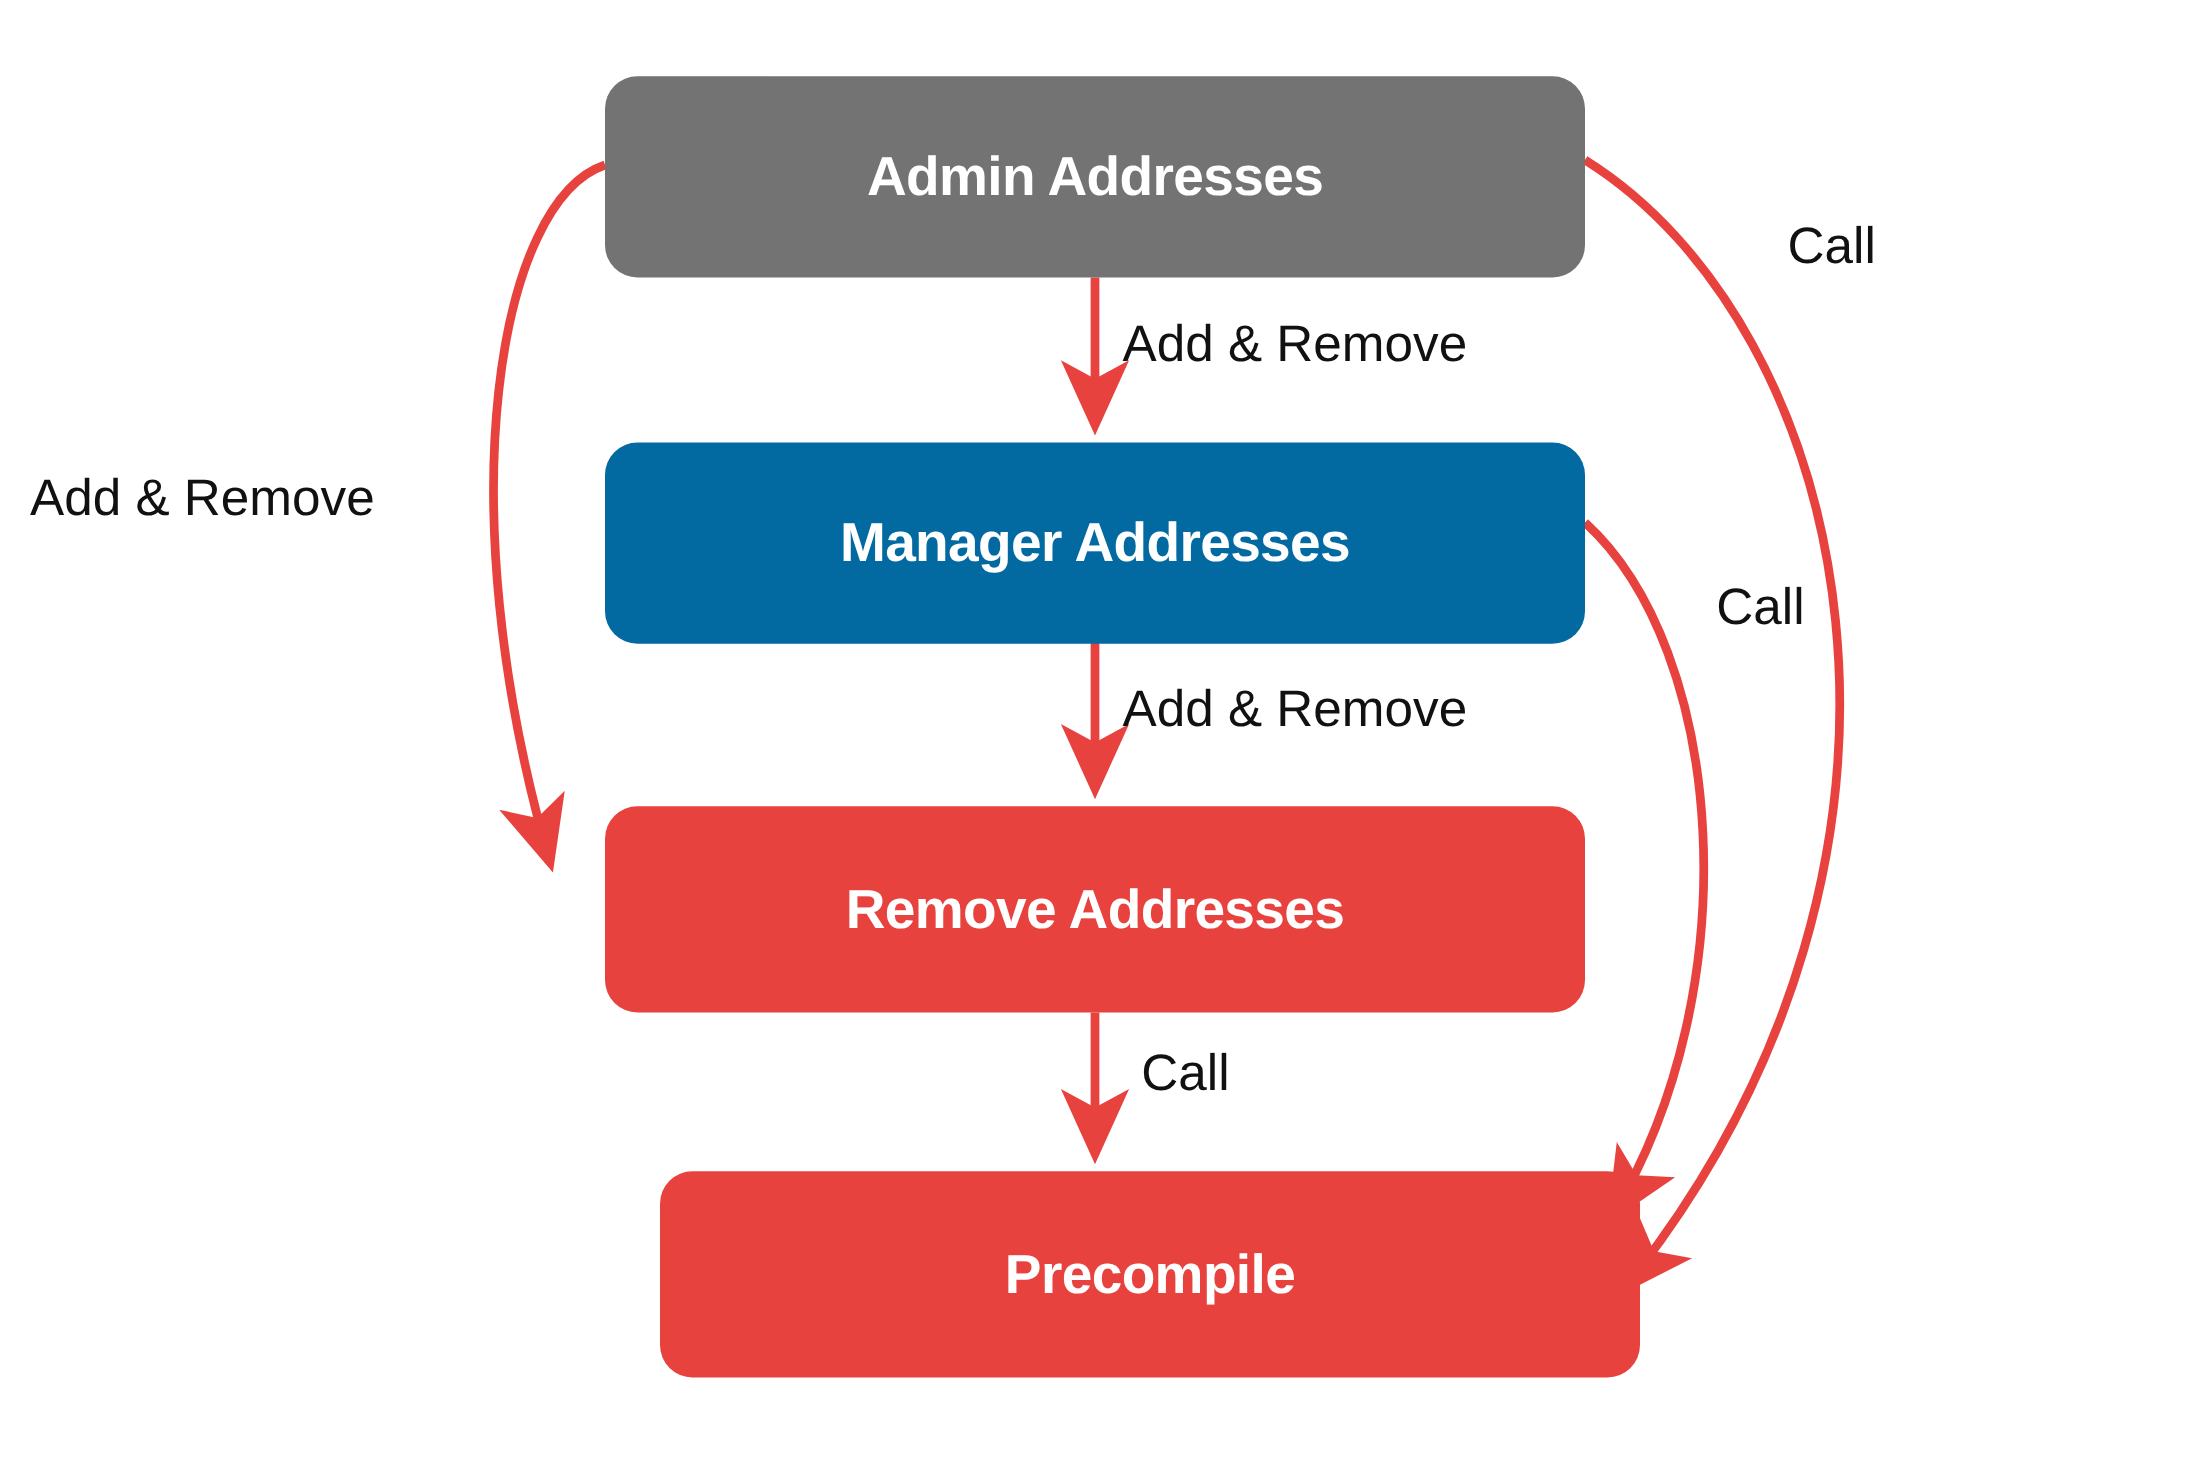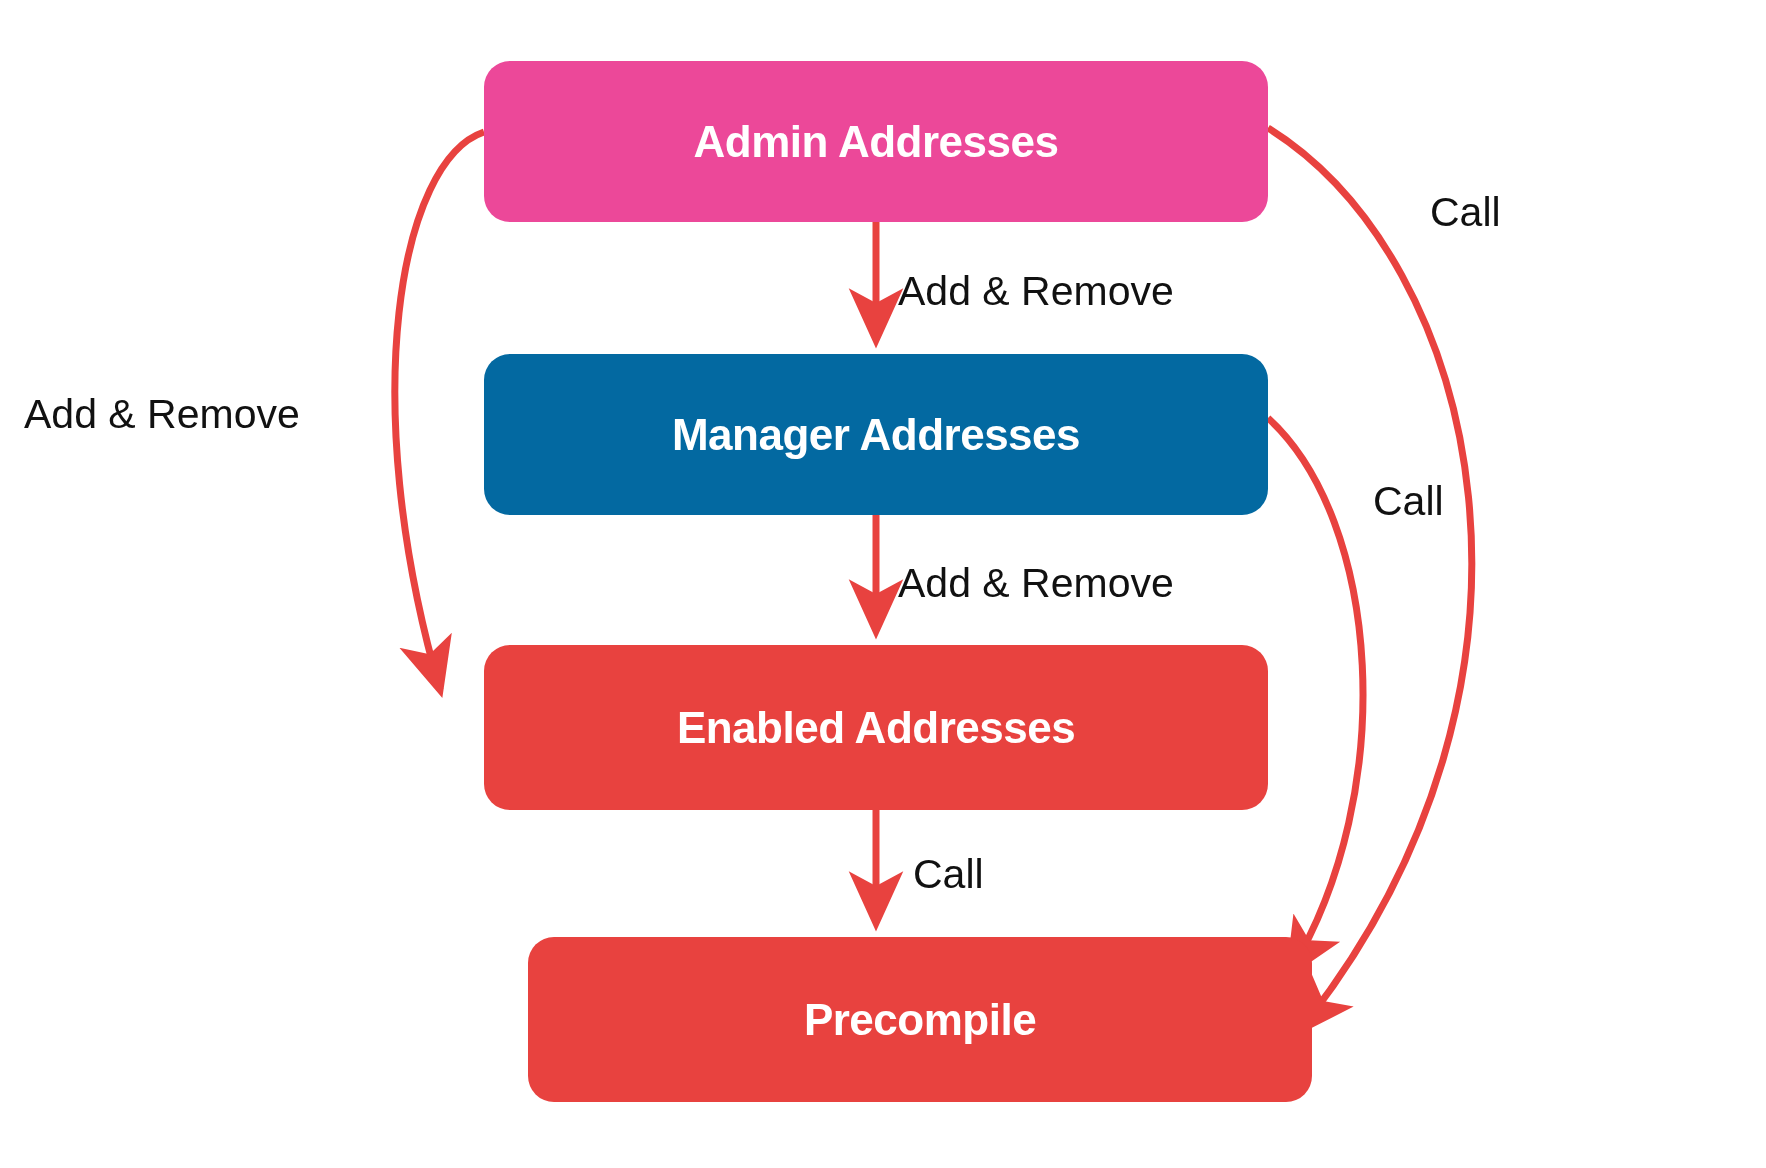--- a/index.html
+++ b/index.html
@@ -46,21 +46,20 @@
   #node-manager { top: 354px; height: 161px; }
   #node-enabled { top: 645px; height: 165px; }
   #node-precompile { top: 937px; height: 165px; }
 
   .edge-label {
     position: absolute;
     color: #111111;
     font-size: 41px;
     font-family: "Liberation Sans", sans-serif;
     white-space: nowrap;
-    margin-top: 16px;
   }
   #label-admin-manager   { left: 898px; top: 252px; }
   #label-manager-enabled { left: 898px; top: 544px; }
   #label-enabled-precompile { left: 913px; top: 835px; }
   #label-admin-enabled   { left: 24px;  top: 375px; }
   #label-admin-precompile{ left: 1430px; top: 173px; }
   #label-manager-precompile { left: 1373px; top: 462px; }
 </style>
 </head>
 <body>
@@ -80,30 +79,30 @@
 
     <path d="M876,810 L876,923" stroke="#E8423F" stroke-width="7" fill="none" marker-end="url(#arrowhead)"></path>
 
     <path d="M484,132 C400,160 356,400 440,690" stroke="#E8423F" stroke-width="7" fill="none" marker-end="url(#arrowhead)"></path>
 
     <path d="M1268,128 C1480,260 1580,680 1300,1030" stroke="#E8423F" stroke-width="7" fill="none" marker-end="url(#arrowhead)"></path>
 
     <path d="M1268,418 C1380,520 1400,790 1290,972" stroke="#E8423F" stroke-width="7" fill="none" marker-end="url(#arrowhead)"></path>
   </svg>
 
-  <div class="node" id="node-admin" style="background: #ec4899;">
+  <div class="node" id="node-admin" style="background: #737373;">
     <span class="node-label" style="color: rgb(255, 255, 255);">Admin Addresses</span>
   </div>
 
   <div class="node" id="node-manager" style="background: #0369a1;">
     <span class="node-label" style="color: rgb(255, 255, 255);">Manager Addresses</span>
   </div>
 
   <div class="node" id="node-enabled" style="background: rgb(232, 66, 63);">
-    <span class="node-label" style="color: rgb(255, 255, 255);">Enabled Addresses</span>
+    <span class="node-label" style="color: rgb(255, 255, 255);">Remove Addresses</span>
   </div>
 
   <div class="node" id="node-precompile" style="background: rgb(232, 66, 63); margin-left: 44px;">
     <span class="node-label" style="color: rgb(255, 255, 255);">Precompile</span>
   </div>
 
   <div class="edge-label" id="label-admin-manager" style="color: rgb(17, 17, 17);">Add &amp; Remove</div>
 
   <div class="edge-label" id="label-manager-enabled" style="color: rgb(17, 17, 17);">Add &amp; Remove</div>
 

